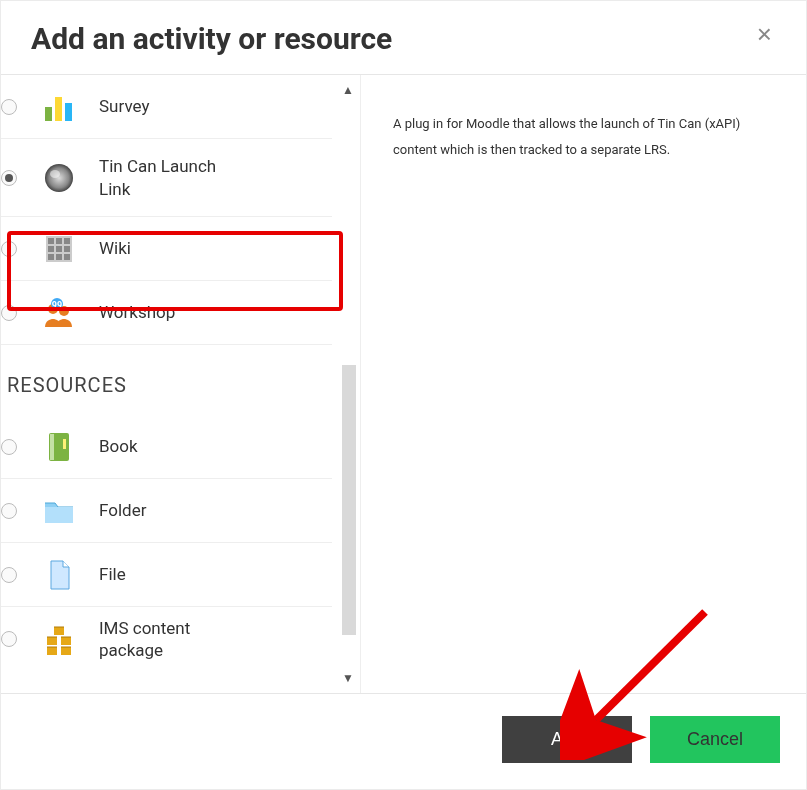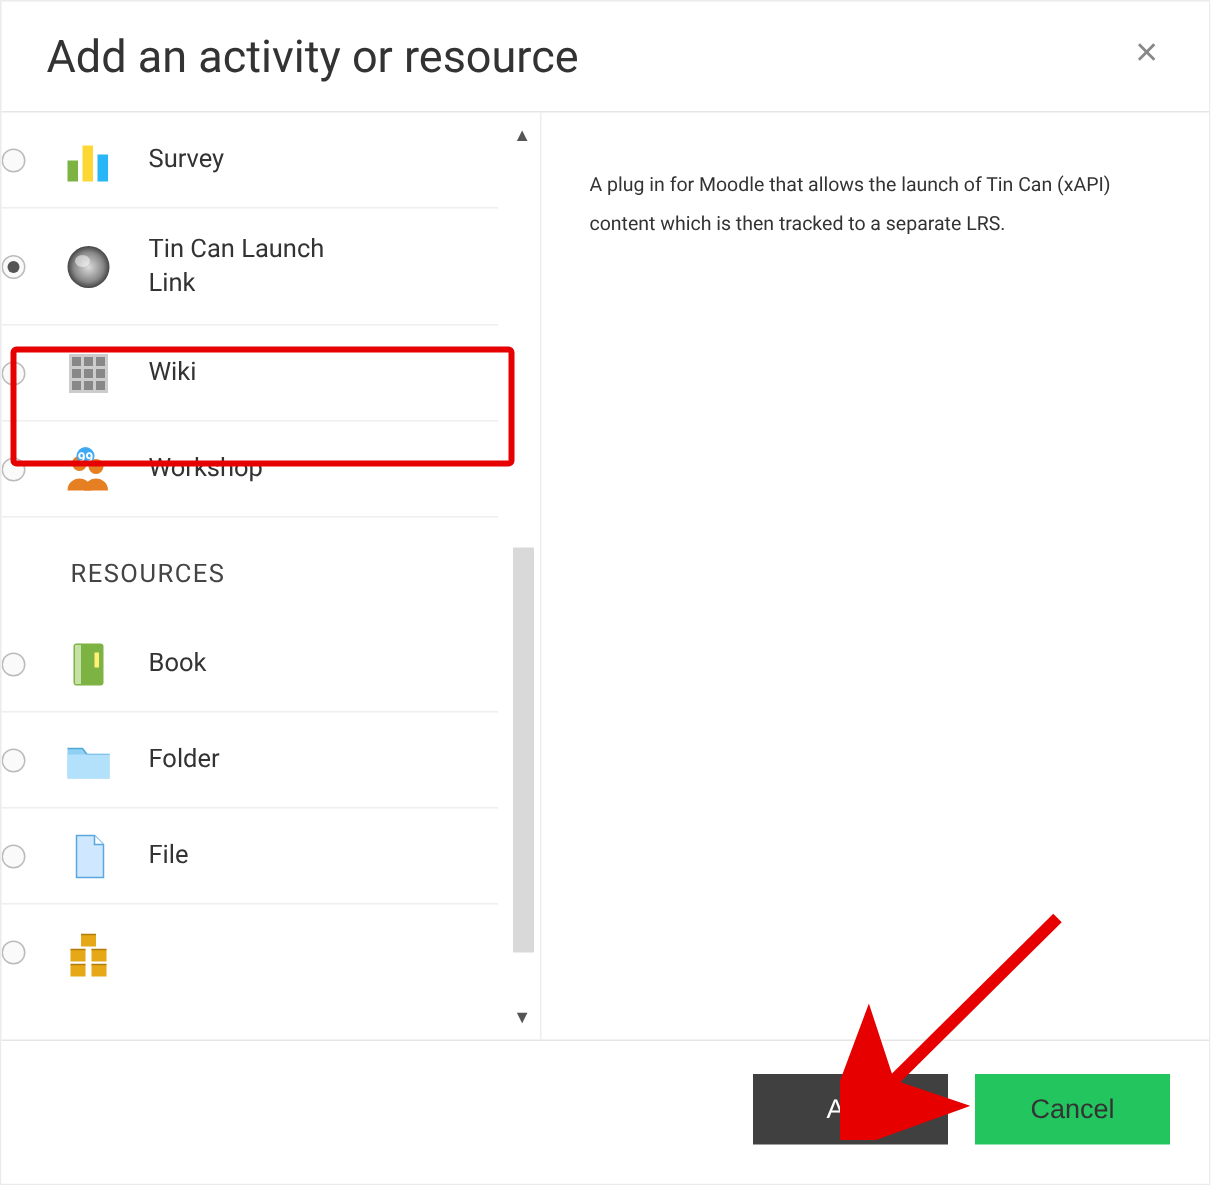--- a/index.html
+++ b/index.html
@@ -19,21 +19,21 @@
     border: 1px solid rgba(0,0,0,0.08);
   }
   .dialog-header {
     padding: 20px 30px 18px 30px;
     display: flex;
     justify-content: space-between;
     align-items: flex-start;
   }
   .dialog-title {
     font-size: 30px;
-    font-weight: 400;
+    font-weight: 700;
     color: #333;
   }
   .close-btn {
     font-size: 26px;
     color: #888;
     cursor: pointer;
     line-height: 1;
     background: none;
     border: none;
     padding: 0 4px;
@@ -96,26 +96,25 @@
     justify-content: center;
   }
   .item-icon svg { width: 36px; height: 36px; }
   .item-label {
     font-size: 17px;
     color: #333;
     line-height: 1.3;
     max-width: 150px;
   }
   .section-heading {
-    font-size: 17px;
+    font-size: 20px;
     letter-spacing: 1px;
     color: #444;
     padding: 28px 0 18px 6px;
     font-weight: 400;
-    margin-left: 40px;
   }
   .highlight-box {
     position: absolute;
     border: 4px solid #e60000;
     border-radius: 4px;
     pointer-events: none;
     left: 6px;
     top: 156px;
     width: 336px;
     height: 80px;
@@ -293,20 +292,21 @@
           <span class="item-icon">
             <svg viewBox="0 0 36 36">
                 <rect x="13" y="6" width="10" height="8" fill="#e6a817"></rect>
                 <rect x="6" y="16" width="10" height="8" fill="#e6a817"></rect>
                 <rect x="20" y="16" width="10" height="8" fill="#e6a817"></rect>
                 <rect x="6" y="26" width="10" height="8" fill="#e6a817"></rect>
                 <rect x="20" y="26" width="10" height="8" fill="#e6a817"></rect>
                 <path d="M13 6h10M6 16h10M20 16h10M6 26h10M20 26h10" stroke="#b07b0a" stroke-width="1"></path>
               </svg>
           </span>
+          <span class="item-label">IMS content package</span>
         </div>
 
       </div>
 
       <div class="highlight-box"></div>
     </div>
 
     <div class="right-pane">
       <p class="description">A plug in for Moodle that allows the launch of Tin Can (xAPI) content which is then tracked to a separate LRS.</p>
     </div>

